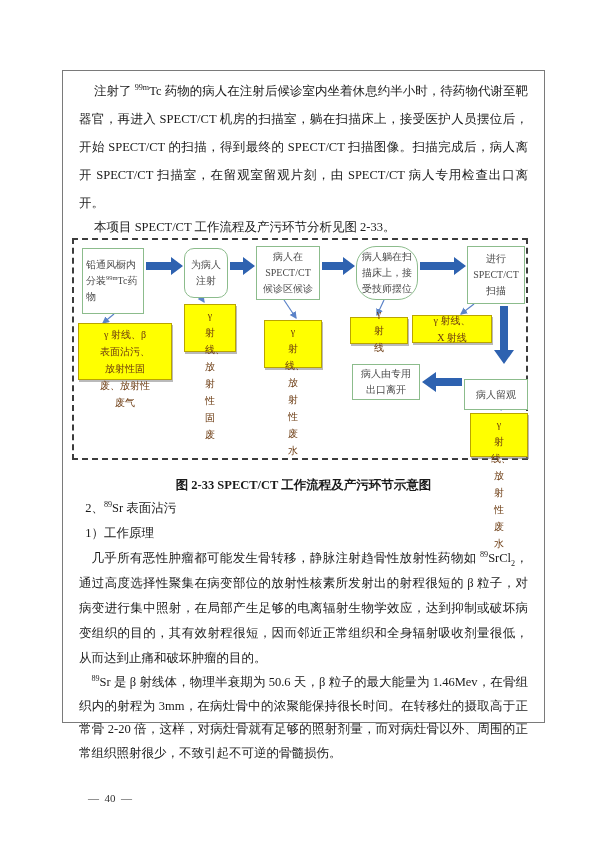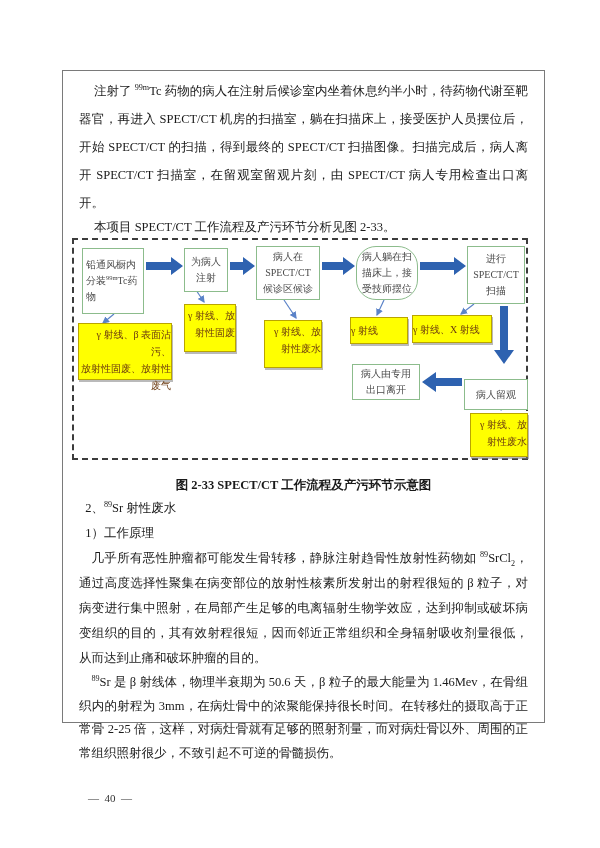--- a/index.html
+++ b/index.html
@@ -17,21 +17,21 @@
   sub{font-size:0.65em;vertical-align:sub;line-height:0;}
   .caption{font-size:12.5px;font-weight:bold;text-align:center;line-height:19px;margin-top:16px;}
 
   
   .flowchart{position:relative;width:456px;height:222px;margin-left:-7px;border:2px dashed #3c3c3c;box-sizing:border-box;background:#fff;}
   .step{position:absolute;box-sizing:border-box;border:1px solid var(--step_border);background:#fff;color:#4a4a4a;
         font-size:10px;line-height:16px;text-align:center;white-space:pre-line;display:flex;align-items:center;justify-content:center;padding:1px 2px;}
   .step.left{justify-content:flex-start;text-align:left;padding:2px 3px;}
   .em{position:absolute;box-sizing:border-box;background:var(--emission_bg);border:1px solid var(--emission_border);
       box-shadow:1px 2px 0 rgba(130,130,130,.55);color:var(--emission_text);font-size:10px;line-height:17px;
-      white-space:pre-line;padding:2px 0;text-align:right;}
+      white-space:pre-line;padding:2px 20px;text-align:center;}
   .em.center{display:flex;align-items:center;}
   .arrows{position:absolute;left:0;top:0;width:456px;height:222px;}
   .footer{position:absolute;left:88px;top:792px;font-size:11px;color:#333;white-space:pre;}
 </style>
 </head>
 <body>
 
 <div class="page-border"></div>
 
 <div class="doc-body" style="left:62px;top:70px;width:483px;">
@@ -55,21 +55,21 @@
       <polygon points="388,138 362,138 362,132 348,142 362,152 362,146 388,146" fill="#2e62b0"></polygon>
       <line x1="40" y1="74" x2="29" y2="83" stroke="#5b83c8" stroke-width="1.2" marker-end="url(#ah)"></line>
       <line x1="122" y1="50" x2="130" y2="62" stroke="#5b83c8" stroke-width="1.2" marker-end="url(#ah)"></line>
       <line x1="210" y1="60" x2="222" y2="78" stroke="#5b83c8" stroke-width="1.2" marker-end="url(#ah)"></line>
       <line x1="310" y1="60" x2="303" y2="75" stroke="#5b83c8" stroke-width="1.2" marker-end="url(#ah)"></line>
       <line x1="400" y1="64" x2="387" y2="74" stroke="#5b83c8" stroke-width="1.2" marker-end="url(#ah)"></line>
       <line x1="420" y1="156" x2="427" y2="170" stroke="#5b83c8" stroke-width="1.2" marker-end="url(#ah)"></line>
     </svg>
 
     <div class="step left" style="left:8px;top:8px;width:62px;height:66px;"><span><span>铅通风橱内分装</span><sup>99m</sup><span>Tc药物</span></span></div>
-    <div class="step" style="left:110px;top:8px;width:44px;height:44px;">为病人
+    <div class="step" style="left:110px;top:8px;width:44px;height:50px;border-radius:10px;">为病人
 注射</div>
     <div class="step" style="left:182px;top:6px;width:64px;height:54px;">病人在
 SPECT/CT
 候诊区候诊</div>
     <div class="step" style="left:282px;top:6px;width:62px;height:54px;border-radius:20px;">病人躺在扫
 描床上，接
 受技师摆位</div>
     <div class="step" style="left:393px;top:6px;width:58px;height:58px;">进行
 SPECT/CT
 扫描</div>
@@ -85,23 +85,23 @@
     <div class="em" style="left:190px;top:80px;width:58px;height:48px;">γ 射线、放
 射性废水</div>
     <div class="em center" style="left:276px;top:77px;width:58px;height:27px;">γ 射线</div>
     <div class="em center" style="left:338px;top:75px;width:80px;height:28px;">γ 射线、X 射线</div>
     <div class="em" style="left:396px;top:173px;width:58px;height:44px;">γ 射线、放
 射性废水</div>
   </div>
 
   <p class="caption">图 2-33 SPECT/CT 工作流程及产污环节示意图</p>
 
-  <p class="heading2"><span>2、</span><sup>89</sup><span>Sr 射性废水</span></p>
+  <p class="heading2"><span>2、</span><sup>89</sup><span>Sr 表面沾污</span></p>
 
   <p class="heading3">1）工作原理</p>
 
   <p class="p3"><span>几乎所有恶性肿瘤都可能发生骨转移，静脉注射趋骨性放射性药物如 </span><sup>89</sup><span>SrCl</span><sub>2</sub><span>，通过高度选择性聚集在病变部位的放射性核素所发射出的射程很短的 β 粒子，对病变进行集中照射，在局部产生足够的电离辐射生物学效应，达到抑制或破坏病变组织的目的，其有效射程很短，因而邻近正常组织和全身辐射吸收剂量很低，从而达到止痛和破坏肿瘤的目的。</span></p>
 
-  <p class="p4"><sup>89</sup><span>Sr 是 β 射线体，物理半衰期为 50.6 天，β 粒子的最大能量为 1.46Mev，在骨组织内的射程为 3mm，在病灶骨中的浓聚能保持很长时间。在转移灶的摄取高于正常骨 2-25 倍，这样，对病灶骨就有足够的照射剂量，而对病灶骨以外、周围的正常组织照射很少，不致引起不可逆的骨髓损伤。</span></p>
+  <p class="p4"><sup>89</sup><span>Sr 是 β 射线体，物理半衰期为 50.6 天，β 粒子的最大能量为 1.46Mev，在骨组织内的射程为 3mm，在病灶骨中的浓聚能保持很长时间。在转移灶的摄取高于正常骨 2-20 倍，这样，对病灶骨就有足够的照射剂量，而对病灶骨以外、周围的正常组织照射很少，不致引起不可逆的骨髓损伤。</span></p>
 
 </div>
 
 <div class="footer">—  40  —</div>
 
 </body></html>

